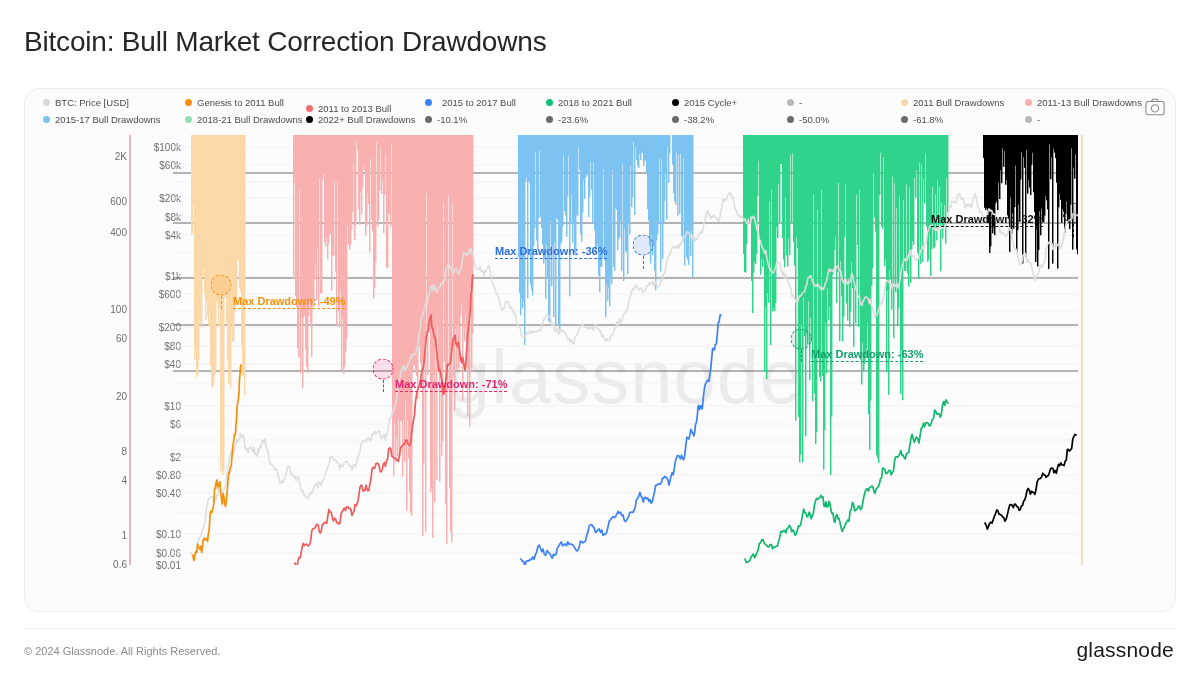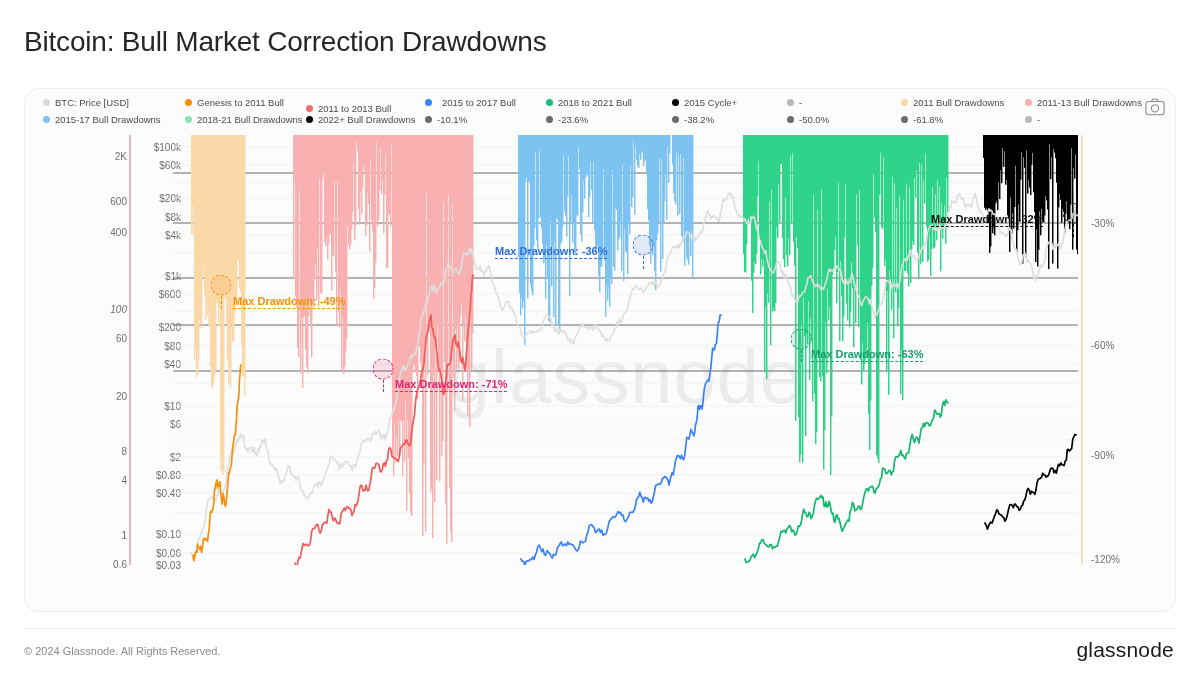--- a/index.html
+++ b/index.html
@@ -204,21 +204,21 @@
 
     <div class="plot">
 
       <div class="vrule-pink"></div>
       <div class="vrule-tan"></div>
 
       <div class="axis-left-a" id="axA">
           <div class="tick r" style="top: 20.5px;">2K</div>
           <div class="tick r" style="top: 66px;">600</div>
           <div class="tick r" style="top: 97px;">400</div>
-          <div class="tick r" style="top: 174px; font-style: italic;">100</div>
+          <div class="tick r" style="top: 174px;">100</div>
           <div class="tick r" style="top: 203px;">60</div>
           <div class="tick r" style="top: 261px;">20</div>
           <div class="tick r" style="top: 316px;">8</div>
           <div class="tick r" style="top: 345px;">4</div>
           <div class="tick r" style="top: 400px;">1</div>
           <div class="tick r" style="top: 429px;">0.6</div>
         </div>
 
       <div class="axis-left-b" id="axB">
           <div class="tick r" style="top: 12px;">$100k</div>
@@ -231,29 +231,23 @@
           <div class="tick r" style="top: 192px;">$200</div>
           <div class="tick r" style="top: 211px;">$80</div>
           <div class="tick r" style="top: 229px;">$40</div>
           <div class="tick r" style="top: 271px;">$10</div>
           <div class="tick r" style="top: 289px;">$6</div>
           <div class="tick r" style="top: 322px;">$2</div>
           <div class="tick r" style="top: 340px;">$0.80</div>
           <div class="tick r" style="top: 358px;">$0.40</div>
           <div class="tick r" style="top: 399px;">$0.10</div>
           <div class="tick r" style="top: 418px;">$0.06</div>
-          <div class="tick r" style="top: 430px;">$0.03</div>
-        </div>
-
-      <div class="axis-right" id="axR">
-          <div class="tick l" style="top: 88px;">-30%</div>
-          <div class="tick l" style="top: 210px;">-60%</div>
-          <div class="tick l" style="top: 320px;">-90%</div>
-          <div class="tick l" style="top: 424px;">-120%</div>
-        </div>
+          <div class="tick r" style="top: 430px;">$0.01</div>
+        </div>
+
 
       <div class="canvasbox" id="canvasbox">
         <div class="watermark">glassnode</div>
         <svg id="plotsvg" width="905" height="430" viewBox="0 0 905 430" style="position:absolute;left:0;top:0;">
             <line x1="0" y1="12" x2="905" y2="12" stroke="#f2f2f2" stroke-width="1"></line>
             <line x1="0" y1="30" x2="905" y2="30" stroke="#f2f2f2" stroke-width="1"></line>
             <line x1="0" y1="47" x2="905" y2="47" stroke="#f2f2f2" stroke-width="1"></line>
             <line x1="0" y1="63" x2="905" y2="63" stroke="#f2f2f2" stroke-width="1"></line>
             <line x1="0" y1="82" x2="905" y2="82" stroke="#f2f2f2" stroke-width="1"></line>
             <line x1="0" y1="100" x2="905" y2="100" stroke="#f2f2f2" stroke-width="1"></line>

